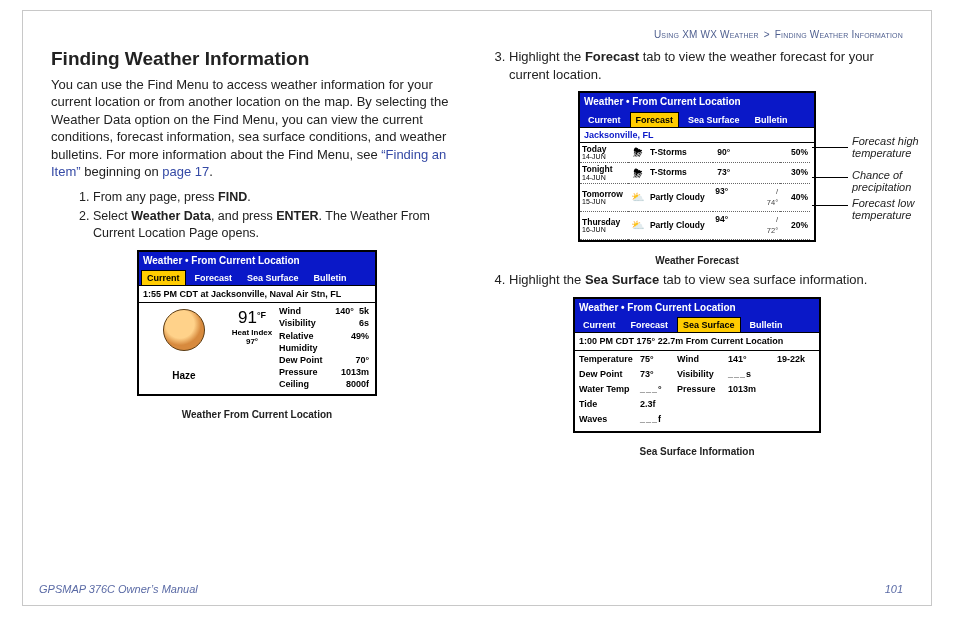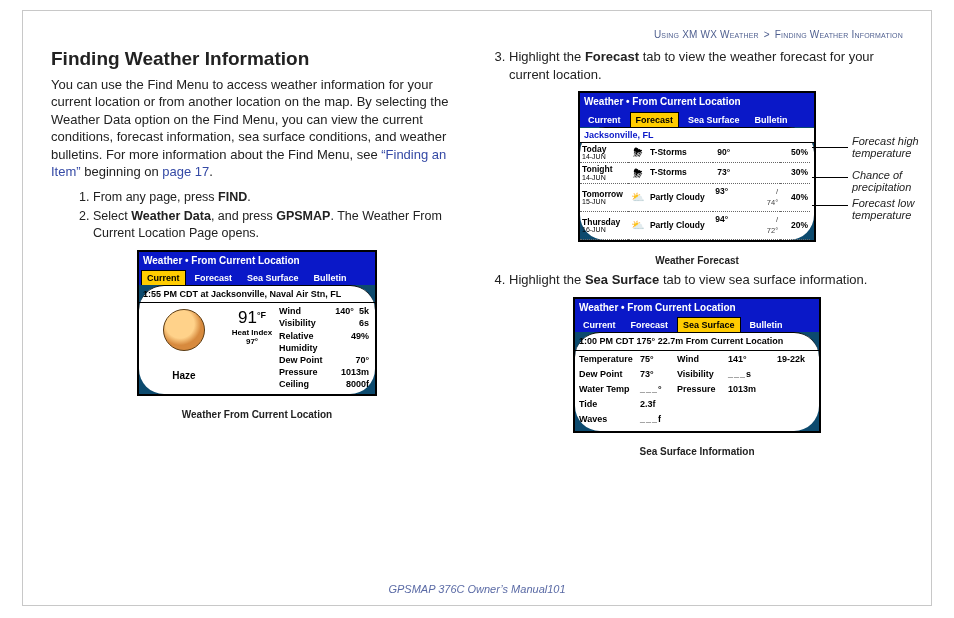--- a/index.html
+++ b/index.html
@@ -91,21 +91,20 @@
     color: #000;
     border: 1px solid #000;
     border-bottom: none;
   }
   .gps-body {
     background: #fff;
     border-top: 1px solid #000;
     font-size: 9.5px;
     font-weight: bold;
     color: #000;
-    border-radius: 25px;
   }
   .gps-status { padding: 2px 4px; border-bottom: 1px solid #000; font-size: 9px;}
   .gps-flex { display:flex; }
   .gps-left { width: 86px; text-align:center; padding:4px 2px;}
   .gps-right { flex:1; padding:2px 4px 4px 2px; }
   .gps-row { display:flex; justify-content:space-between; font-size:9px; padding:0 2px; line-height:1.35;}
   .big-temp { font-size:17px; font-weight:normal; line-height:1;}
   .sup { font-size:9px; vertical-align: top; font-weight:bold;}
   .heatidx { font-size:8px; line-height:1.1; margin-top:2px;}
   .hazel { font-size:10px; font-weight:bold; margin-top:14px;}
@@ -125,22 +124,22 @@
   .ss { width:244px; }
   .ss-body { padding:2px 4px 6px 4px;}
   .ss-grid { display:grid; grid-template-columns: 58px 34px 48px 46px 40px; font-size:9px; font-weight:bold; row-gap:3px; column-gap:3px;}
   .ss-grid .lab { }
   .ss-grid .val { text-align:left;}
   
   .callout-wrap { position:relative; display:inline-block;}
   .call-label { position:absolute; font-style: italic; font-size:11px; color:#222; line-height:1.1; text-align:left;}
   .call-line { position:absolute; background:#000; height:1px;}
   .footer {
-    position:absolute; left:28px; right:28px; bottom:10px;
-    display:flex; justify-content:center;
+    position:absolute; left:16px; right:28px; bottom:10px;
+    display:flex; justify-content:space-between;
     font-style: italic; font-size:11px; color:#5a6aa5;
   }
   .muted-dash { letter-spacing:1px;}
 </style>
 </head>
 <body>
 
 <div class="page">
   <div class="breadcrumb">
     <span>Using XM WX Weather</span>
@@ -154,21 +153,21 @@
       <h2>Finding Weather Information</h2>
       <p class="intro">
         <span>You can use the Find Menu to access weather information for your current location or from another location on the map. By selecting the Weather Data option on the Find Menu, you can view the current conditions, forecast information, sea surface conditions, and weather bulletins. For more information about the Find Menu, see </span><span class="link">“Finding an Item”</span><span> beginning on </span><span class="link">page 17</span><span>.</span>
       </p>
 
       <ol class="steps">
         <li>
           <span>From any page, press </span><b>FIND</b><span>.</span>
         </li>
         <li>
-          <span>Select </span><b>Weather Data</b><span>, and press </span><b>GPSMAP</b><span>. The Weather From Current Location Page opens.</span>
+          <span>Select </span><b>Weather Data</b><span>, and press </span><b>ENTER</b><span>. The Weather From Current Location Page opens.</span>
         </li>
       </ol>
 
       <div class="screenshot-block">
         <div class="gps" style="width:236px">
           <div class="gps-title">Weather • From Current Location</div>
           <div class="gps-tabs">
             <div class="gps-tab active">Current</div>
             <div class="gps-tab">Forecast</div>
             <div class="gps-tab">Sea Surface</div>

